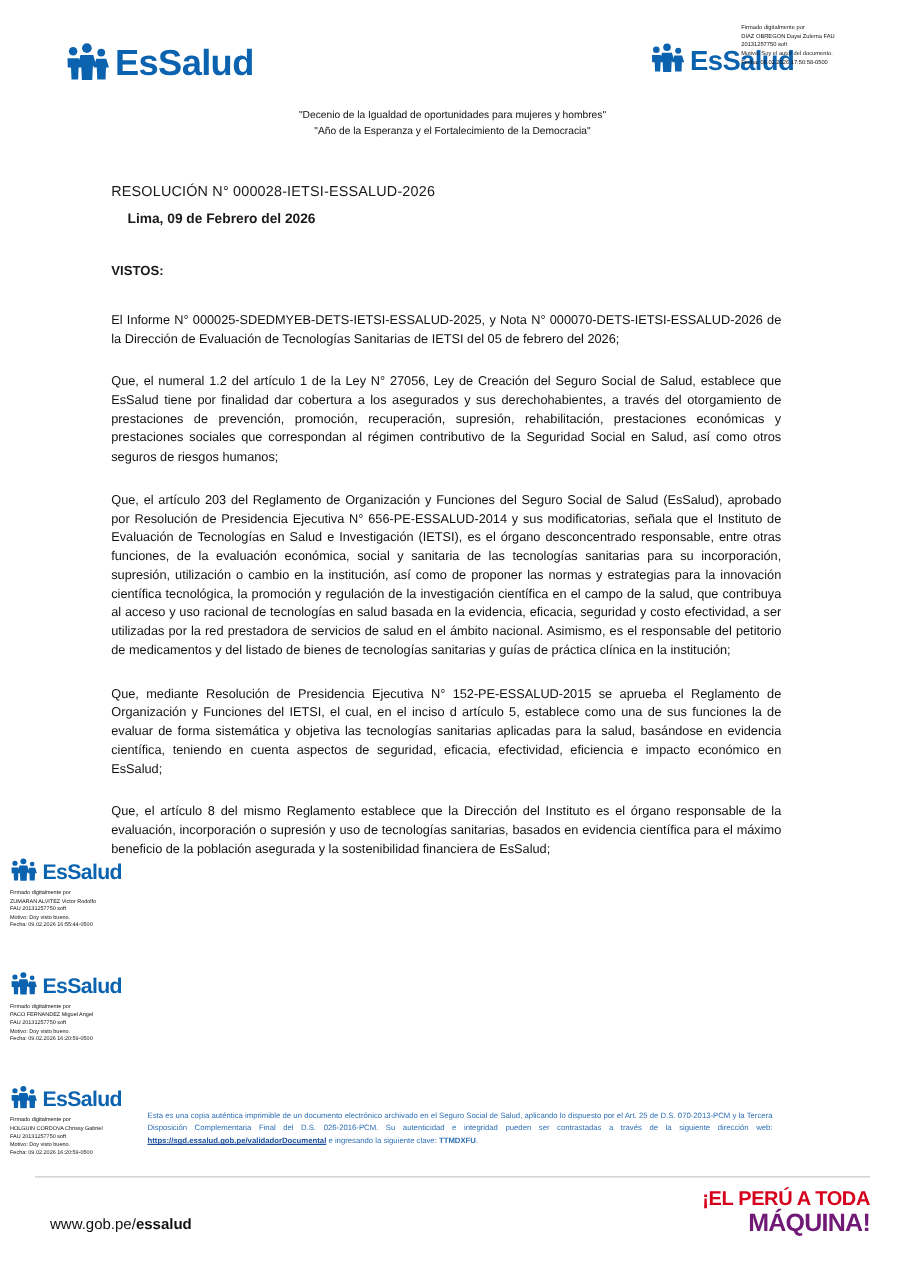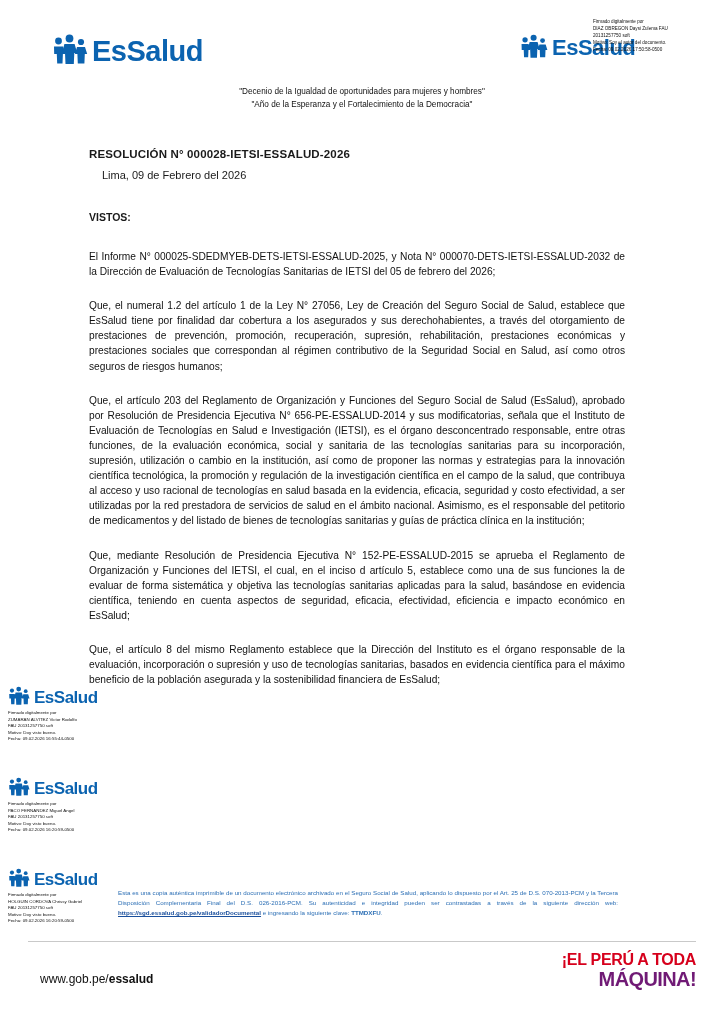--- a/index.html
+++ b/index.html
@@ -74,27 +74,27 @@
 
   
   .doc {
     position: absolute;
     left: 89px;
     top: 148px;
     width: 536px;
   }
   .title {
     font-size: 11.5px;
-    font-weight: bold;
+    font-weight: normal;
     letter-spacing: 0.15px;
     margin: 0 0 9px 0;
   }
   .subtitle {
     font-size: 11px;
-    font-weight: normal;
+    font-weight: bold;
     margin: 0 0 30px 0;
     padding-left: 13px;
   }
   .section-label {
     font-size: 10.5px;
     font-weight: bold;
     margin: 12px 0 26px 0;
   }
   .section-label.considerando {
     margin: 30px 0 22px 0;
@@ -242,21 +242,21 @@
 <div class="slogan">
   <div>"Decenio de la Igualdad de oportunidades para mujeres y hombres"</div>
   <div>"Año de la Esperanza y el Fortalecimiento de la Democracia"</div>
 </div>
 
 <div class="doc">
   <h1 class="title">RESOLUCIÓN N° 000028-IETSI-ESSALUD-2026</h1>
   <div class="subtitle">Lima, 09 de Febrero del 2026</div>
 
   <div class="section-label">VISTOS:</div>
-  <p class="para">El Informe N°  000025-SDEDMYEB-DETS-IETSI-ESSALUD-2025, y Nota N° 000070-DETS-IETSI-ESSALUD-2032 de la Dirección de Evaluación de Tecnologías Sanitarias de IETSI del 05 de febrero del 2026;</p>
+  <p class="para">El Informe N°  000025-SDEDMYEB-DETS-IETSI-ESSALUD-2025, y Nota N° 000070-DETS-IETSI-ESSALUD-2026 de la Dirección de Evaluación de Tecnologías Sanitarias de IETSI del 05 de febrero del 2026;</p>
 
 
   <p class="para">Que, el numeral 1.2 del artículo 1 de la Ley N° 27056, Ley de Creación del Seguro Social de Salud, establece que EsSalud tiene por finalidad dar cobertura a los asegurados y sus derechohabientes, a través del otorgamiento de prestaciones de prevención, promoción, recuperación, supresión, rehabilitación, prestaciones económicas y prestaciones sociales que correspondan al régimen contributivo de la Seguridad Social en Salud, así como otros seguros de riesgos humanos;</p>
   <p class="para">Que, el artículo 203 del Reglamento de Organización y Funciones del Seguro Social de Salud (EsSalud), aprobado por Resolución de Presidencia Ejecutiva N° 656-PE-ESSALUD-2014 y sus modificatorias, señala que el Instituto de Evaluación de Tecnologías en Salud e Investigación (IETSI), es el órgano desconcentrado responsable, entre otras funciones, de la evaluación económica, social y sanitaria de las tecnologías sanitarias para su incorporación, supresión, utilización o cambio en la institución, así como de proponer las normas y estrategias para la innovación científica tecnológica, la promoción y regulación de la investigación científica en el campo de la salud, que contribuya al acceso y uso racional de tecnologías en salud basada en la evidencia, eficacia, seguridad y costo efectividad, a ser utilizadas por la red prestadora de servicios de salud en el ámbito nacional. Asimismo, es el responsable del petitorio de medicamentos y del listado de bienes de tecnologías sanitarias y guías de práctica clínica en la institución;</p>
   <p class="para">Que, mediante Resolución de Presidencia Ejecutiva N°  152-PE-ESSALUD-2015 se aprueba el Reglamento de Organización y Funciones del IETSI, el cual, en el inciso d artículo 5, establece como una de sus funciones la de evaluar de forma sistemática y objetiva las tecnologías sanitarias aplicadas para la salud, basándose en evidencia científica, teniendo en cuenta aspectos de seguridad, eficacia, efectividad, eficiencia e impacto económico en EsSalud;</p>
   <p class="para">Que, el artículo 8 del mismo Reglamento establece que la Dirección del Instituto es el órgano responsable de la evaluación, incorporación o supresión y uso de tecnologías sanitarias, basados en evidencia científica para el máximo beneficio de la población asegurada y la sostenibilidad financiera de EsSalud;</p>
 </div>
 
 <div class="sig-stamp stamp1">
   <div class="logo">

